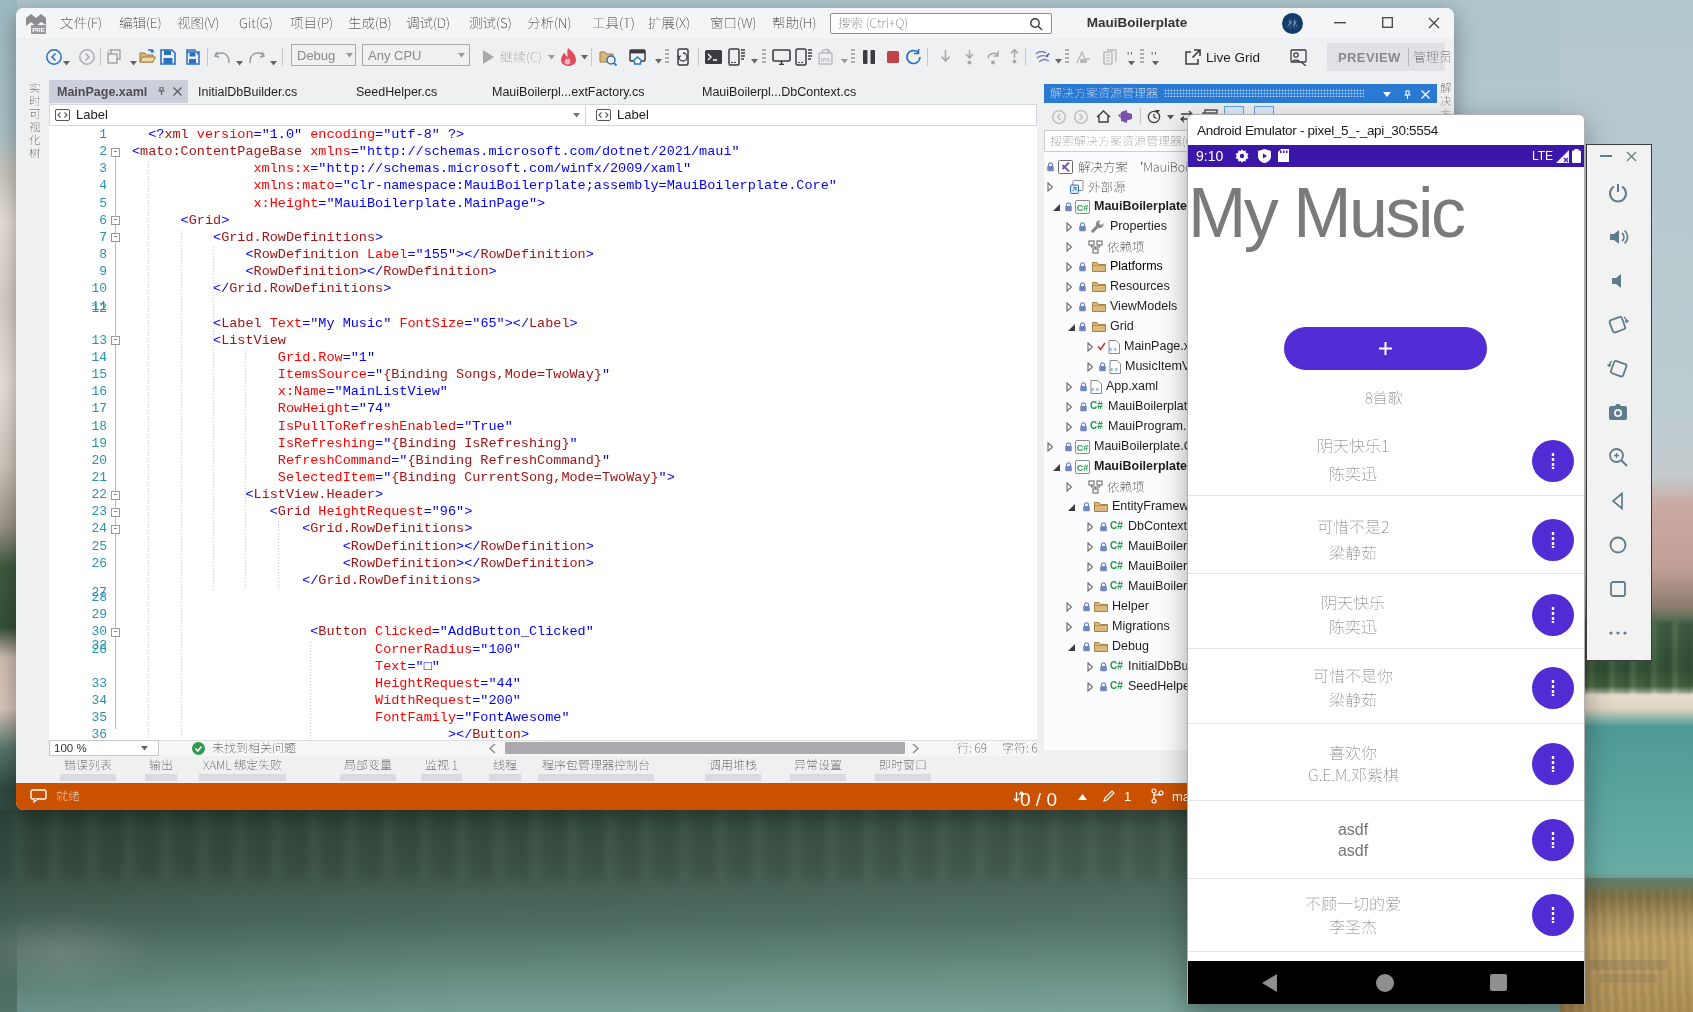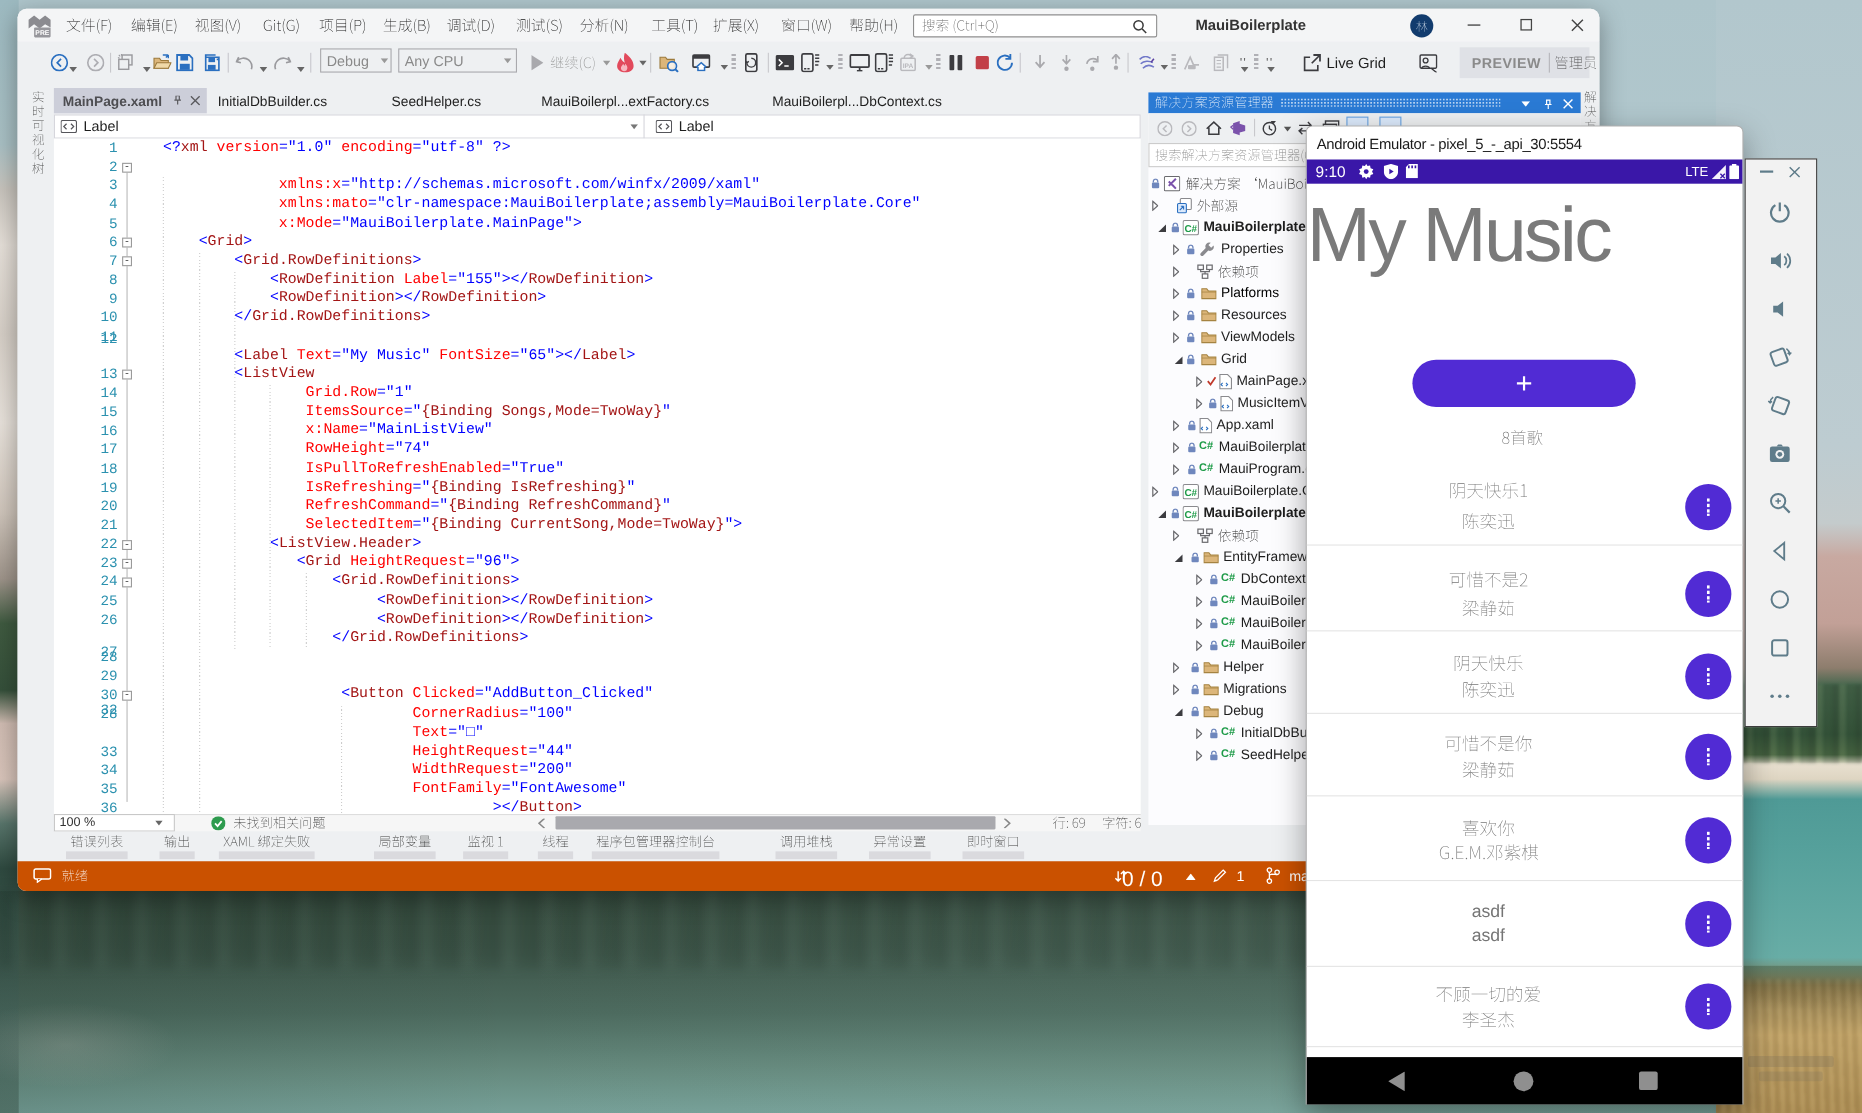--- a/index.html
+++ b/index.html
@@ -402,23 +402,24 @@
       <div class="a" style="left:62px;top:398.9px;width:9px;height:9px;border:1px solid #9a9a9a;background:#fff;font:9px 'Liberation Mono';color:#333;line-height:7px;text-align:center">-</div>
       <div class="a" style="left:62px;top:501.8px;width:9px;height:9px;border:1px solid #9a9a9a;background:#fff;font:9px 'Liberation Mono';color:#333;line-height:7px;text-align:center">-</div>
       <div class="a" style="left:99px;top:35.3px;width:1px;height:583px;background:repeating-linear-gradient(180deg,#ccc 0 1px,transparent 1px 3px)"></div>
       <div class="a" style="left:132px;top:103.9px;width:1px;height:514px;background:repeating-linear-gradient(180deg,#ccc 0 1px,transparent 1px 3px)"></div>
       <div class="a" style="left:164px;top:121.0px;width:1px;height:343px;background:repeating-linear-gradient(180deg,#ccc 0 1px,transparent 1px 3px)"></div>
       <div class="a" style="left:196px;top:223.9px;width:1px;height:240px;background:repeating-linear-gradient(180deg,#ccc 0 1px,transparent 1px 3px)"></div>
       <div class="a" style="left:229px;top:395.4px;width:1px;height:69px;background:repeating-linear-gradient(180deg,#ccc 0 1px,transparent 1px 3px)"></div>
       <div class="a" style="left:261px;top:515.5px;width:1px;height:103px;background:repeating-linear-gradient(180deg,#ccc 0 1px,transparent 1px 3px)"></div>
       <div class="a" style="left:83px;top:0;width:900px;height:614px;font:13.5px 'Liberation Mono',monospace">
         <div style="position:absolute;left:0;top:1.0px;white-space:pre"><span style="color:#0000ff">  &lt;?</span><span style="color:#a31515">xml</span><span style="color:#ff0000"> version</span><span style="color:#0000ff">="1.0"</span><span style="color:#ff0000"> encoding</span><span style="color:#0000ff">="utf-8"</span><span style="color:#0000ff"> ?&gt;</span></div>
+        <div style="position:absolute;left:0;top:18.1px;white-space:pre"><span style="color:#0000ff">&lt;</span><span style="color:#a31515">mato:ContentPageBase</span><span style="color:#ff0000"> xmlns</span><span style="color:#0000ff">="http://schemas.microsoft.com/dotnet/2021/maui"</span></div>
         <div style="position:absolute;left:0;top:35.3px;white-space:pre"><span style="color:#ff0000">               xmlns:x</span><span style="color:#0000ff">="http://schemas.microsoft.com/winfx/2009/xaml"</span></div>
         <div style="position:absolute;left:0;top:52.4px;white-space:pre"><span style="color:#ff0000">               xmlns:mato</span><span style="color:#0000ff">="clr-namespace:MauiBoilerplate;assembly=MauiBoilerplate.Core"</span></div>
-        <div style="position:absolute;left:0;top:69.6px;white-space:pre"><span style="color:#ff0000">               x:Mode</span><span style="color:#0000ff">="MauiBoilerplate.MainPage"&gt;</span></div>
+        <div style="position:absolute;left:0;top:69.6px;white-space:pre"><span style="color:#ff0000">               x:Height</span><span style="color:#0000ff">="MauiBoilerplate.MainPage"&gt;</span></div>
         <div style="position:absolute;left:0;top:86.8px;white-space:pre"><span style="color:#0000ff">      &lt;</span><span style="color:#a31515">Grid</span><span style="color:#0000ff">&gt;</span></div>
         <div style="position:absolute;left:0;top:103.9px;white-space:pre"><span style="color:#0000ff">          &lt;</span><span style="color:#a31515">Grid.RowDefinitions</span><span style="color:#0000ff">&gt;</span></div>
         <div style="position:absolute;left:0;top:121.0px;white-space:pre"><span style="color:#0000ff">              &lt;</span><span style="color:#a31515">RowDefinition</span><span style="color:#ff0000"> Label</span><span style="color:#0000ff">="155"&gt;&lt;/</span><span style="color:#a31515">RowDefinition</span><span style="color:#0000ff">&gt;</span></div>
         <div style="position:absolute;left:0;top:138.2px;white-space:pre"><span style="color:#0000ff">              &lt;</span><span style="color:#a31515">RowDefinition</span><span style="color:#0000ff">&gt;&lt;/</span><span style="color:#a31515">RowDefinition</span><span style="color:#0000ff">&gt;</span></div>
         <div style="position:absolute;left:0;top:155.3px;white-space:pre"><span style="color:#0000ff">          &lt;/</span><span style="color:#a31515">Grid.RowDefinitions</span><span style="color:#0000ff">&gt;</span></div>
         <div style="position:absolute;left:0;top:172.5px;white-space:pre"></div>
         <div style="position:absolute;left:0;top:189.6px;white-space:pre"><span style="color:#0000ff">          &lt;</span><span style="color:#a31515">Label</span><span style="color:#ff0000"> Text</span><span style="color:#0000ff">="My Music"</span><span style="color:#ff0000"> FontSize</span><span style="color:#0000ff">="65"&gt;&lt;/</span><span style="color:#a31515">Label</span><span style="color:#0000ff">&gt;</span></div>
         <div style="position:absolute;left:0;top:206.8px;white-space:pre"><span style="color:#0000ff">          &lt;</span><span style="color:#a31515">ListView</span></div>
         <div style="position:absolute;left:0;top:223.9px;white-space:pre"><span style="color:#ff0000">                  Grid.Row</span><span style="color:#0000ff">="1"</span></div>
         <div style="position:absolute;left:0;top:241.1px;white-space:pre"><span style="color:#ff0000">                  ItemsSource</span><span style="color:#0000ff">="</span><span style="color:#a31515">{Binding Songs,Mode=TwoWay}</span><span style="color:#0000ff">"</span></div>

